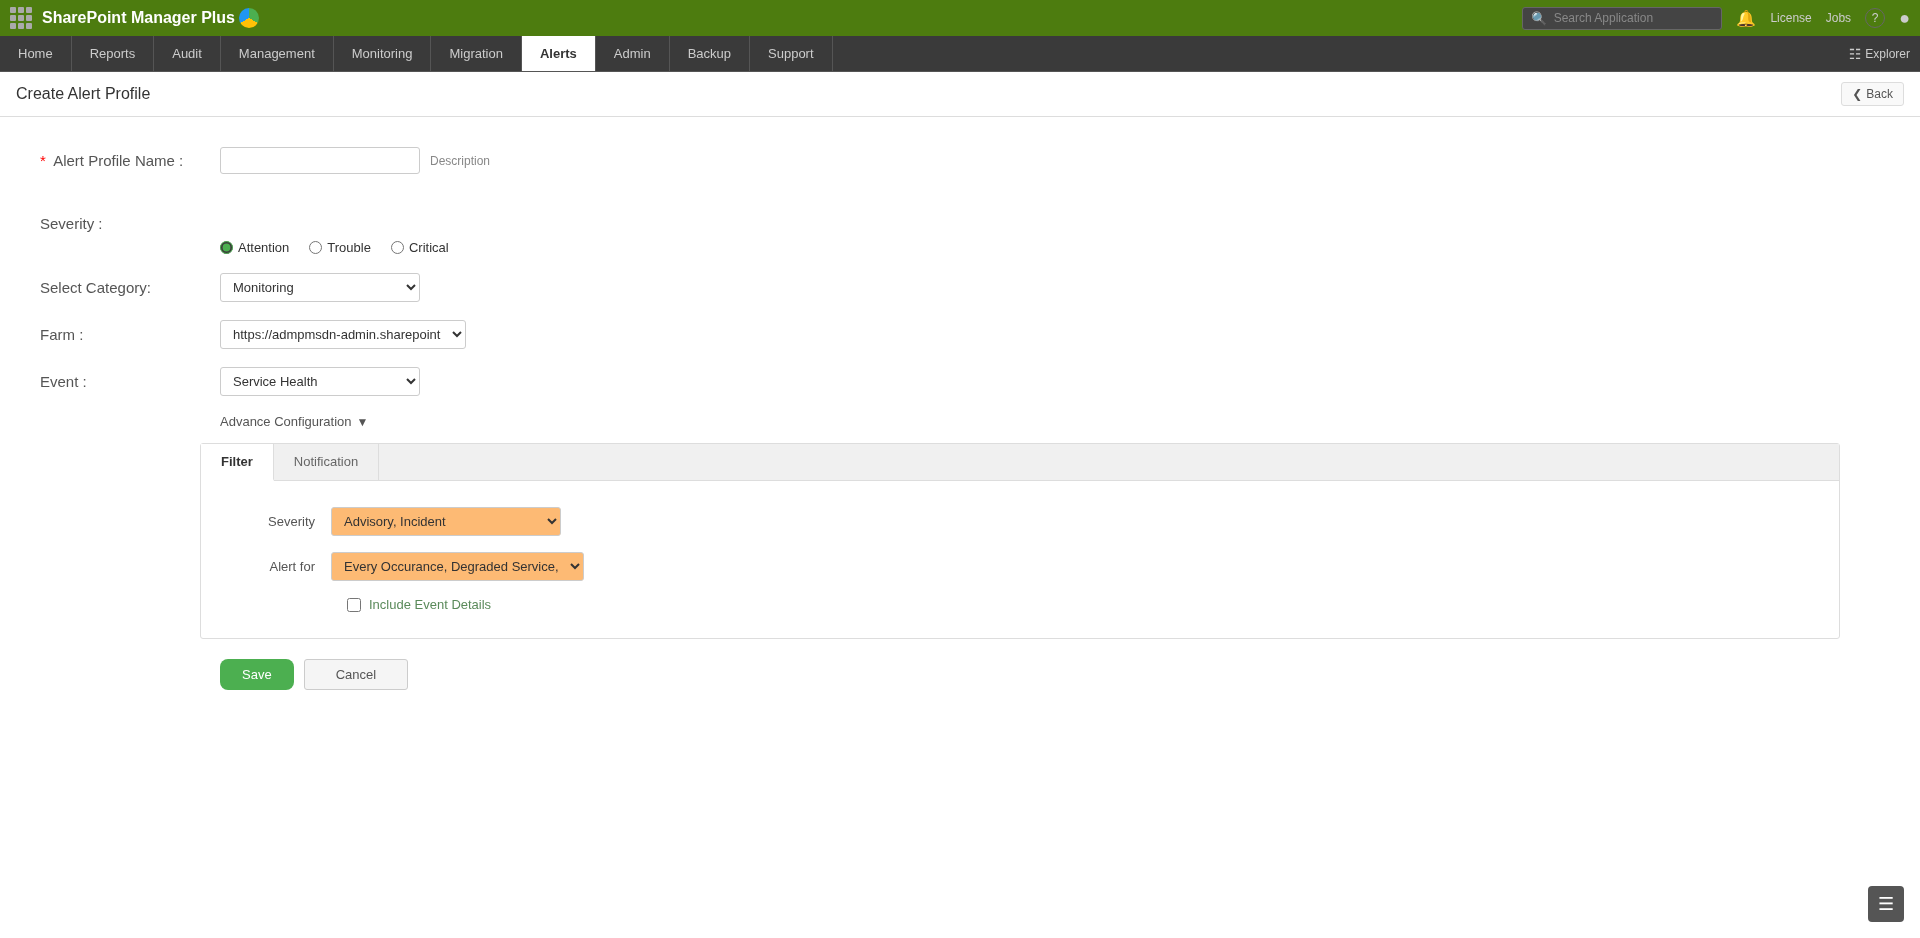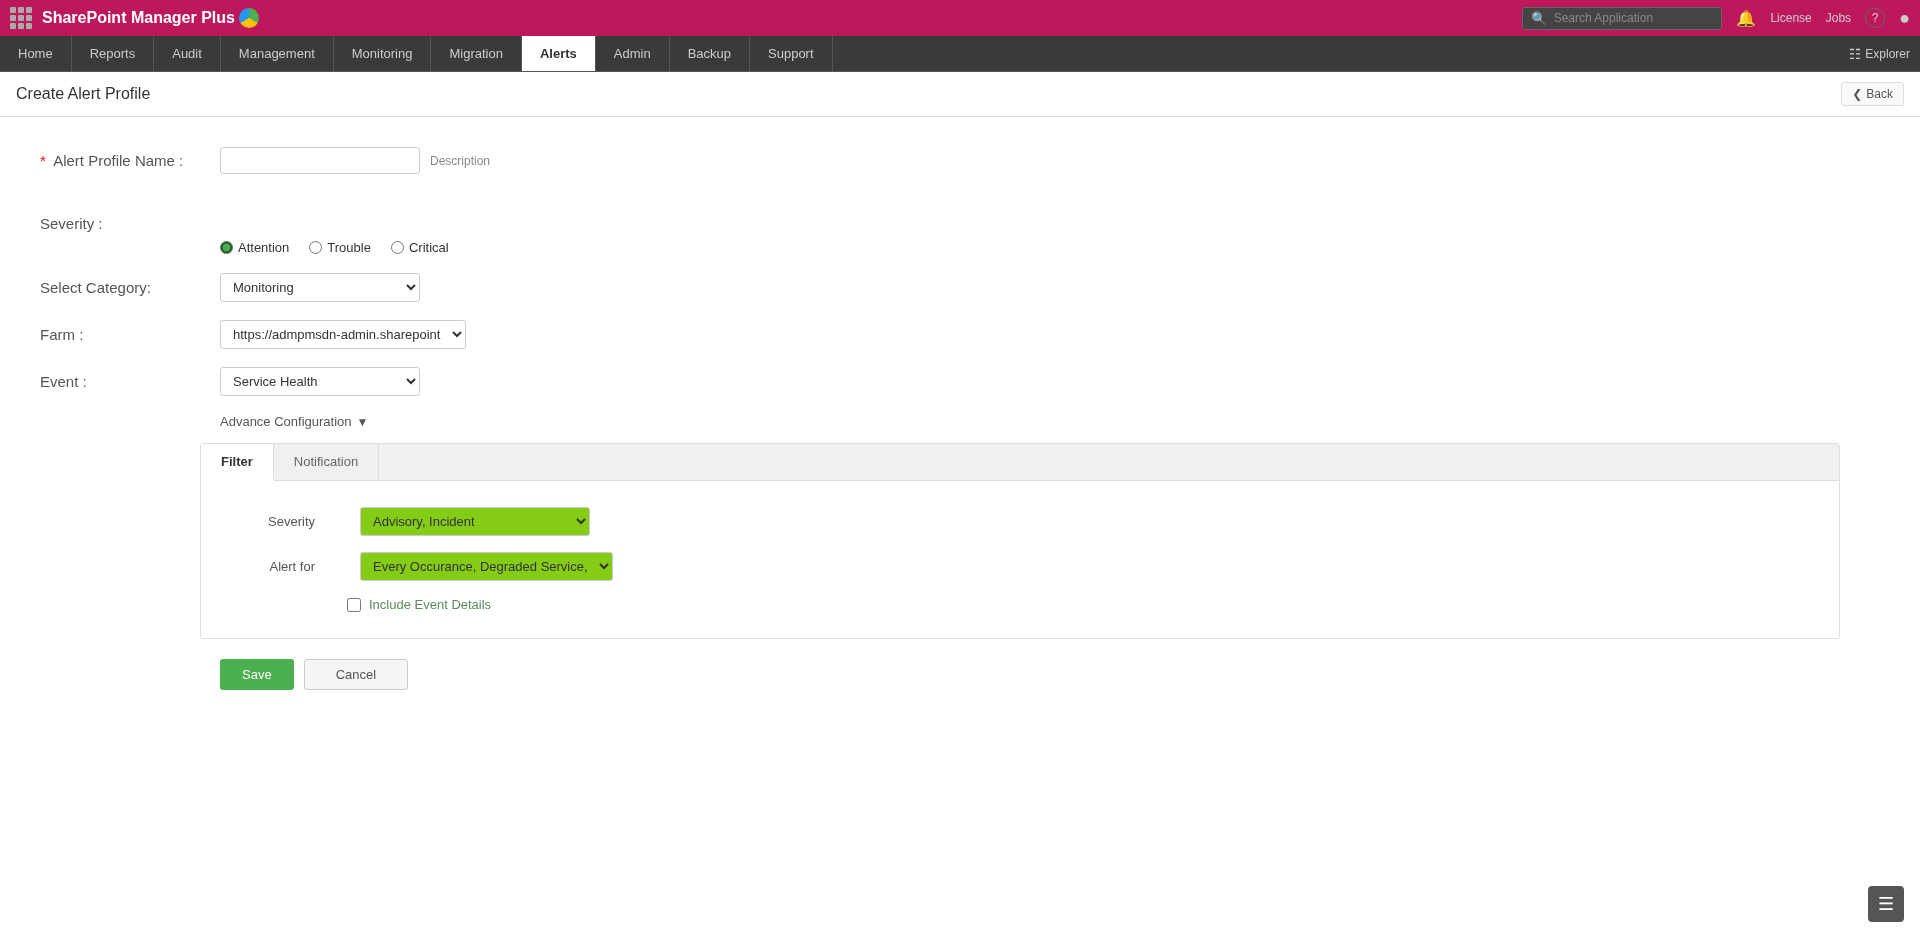--- a/index.html
+++ b/index.html
@@ -1,20 +1,20 @@
 <!DOCTYPE html>
 <html><head>
   <meta charset="utf-8">
   <style>
     * { box-sizing: border-box; margin: 0; padding: 0; }
     body { font-family: Arial, sans-serif; font-size: 13px; background: #f5f5f5; color: #333; }
 
     
     .top-bar {
-      background: #be185d;
+      background: #4d7c0f;
       height: 36px;
       display: flex;
       align-items: center;
       justify-content: space-between;
       padding: 0 10px;
     }
     .top-bar-left {
       display: flex;
       align-items: center;
       gap: 10px;
@@ -296,26 +296,25 @@
       text-align: right;
       padding-right: 16px;
       color: #555;
       font-size: 13px;
     }
     .config-select {
       border: 1px solid #ccc;
       border-radius: 3px;
       padding: 5px 8px;
       font-size: 13px;
-      background: #84cc16;
+      background: #fdba74;
       outline: none;
       min-width: 230px;
       cursor: pointer;
       color: #333;
-      margin-left: 29px;
     }
     .checkbox-row {
       display: flex;
       align-items: center;
       gap: 8px;
       margin-left: 116px;
       margin-top: 4px;
     }
     .checkbox-row input[type="checkbox"] {
       cursor: pointer;
@@ -332,21 +331,21 @@
     .btn-row {
       margin-left: 180px;
       display: flex;
       gap: 10px;
       margin-top: 10px;
     }
     .btn-save {
       background: #4CAF50;
       color: #fff;
       border: none;
-      border-radius: 3px;
+      border-radius: 8px;
       padding: 7px 22px;
       font-size: 13px;
       cursor: pointer;
     }
     .btn-cancel {
       background: #f5f5f5;
       color: #555;
       border: 1px solid #ccc;
       border-radius: 3px;
       padding: 7px 31px;

